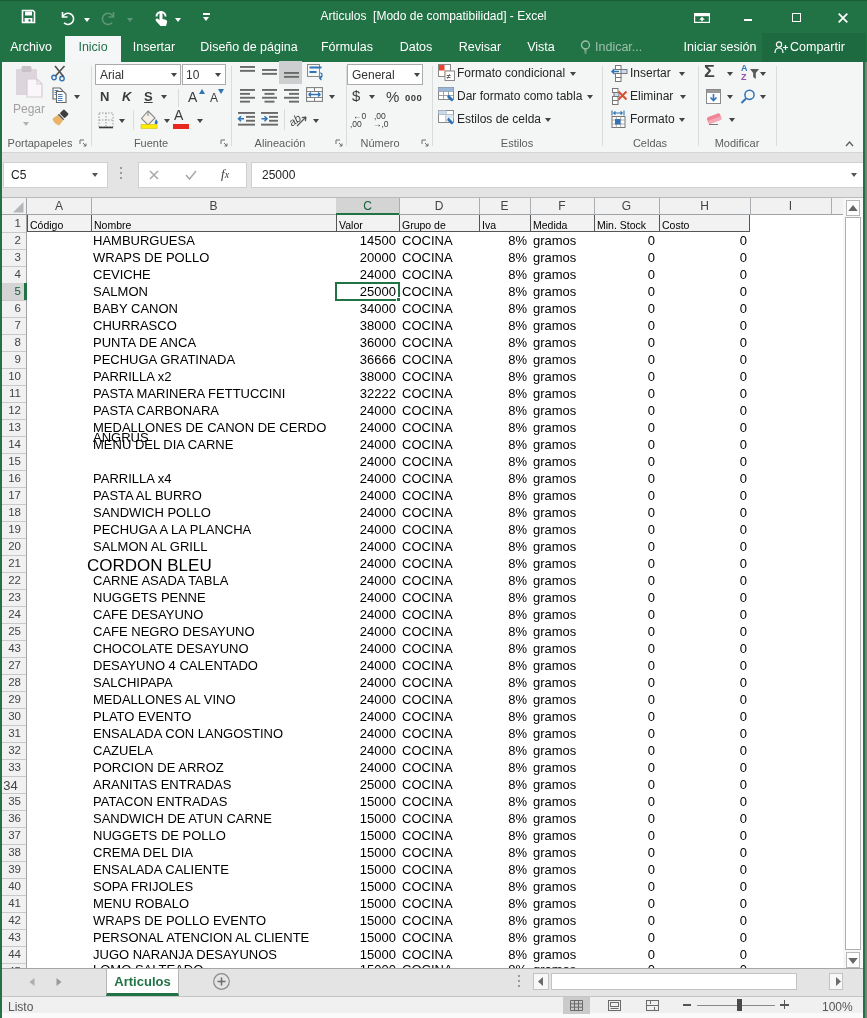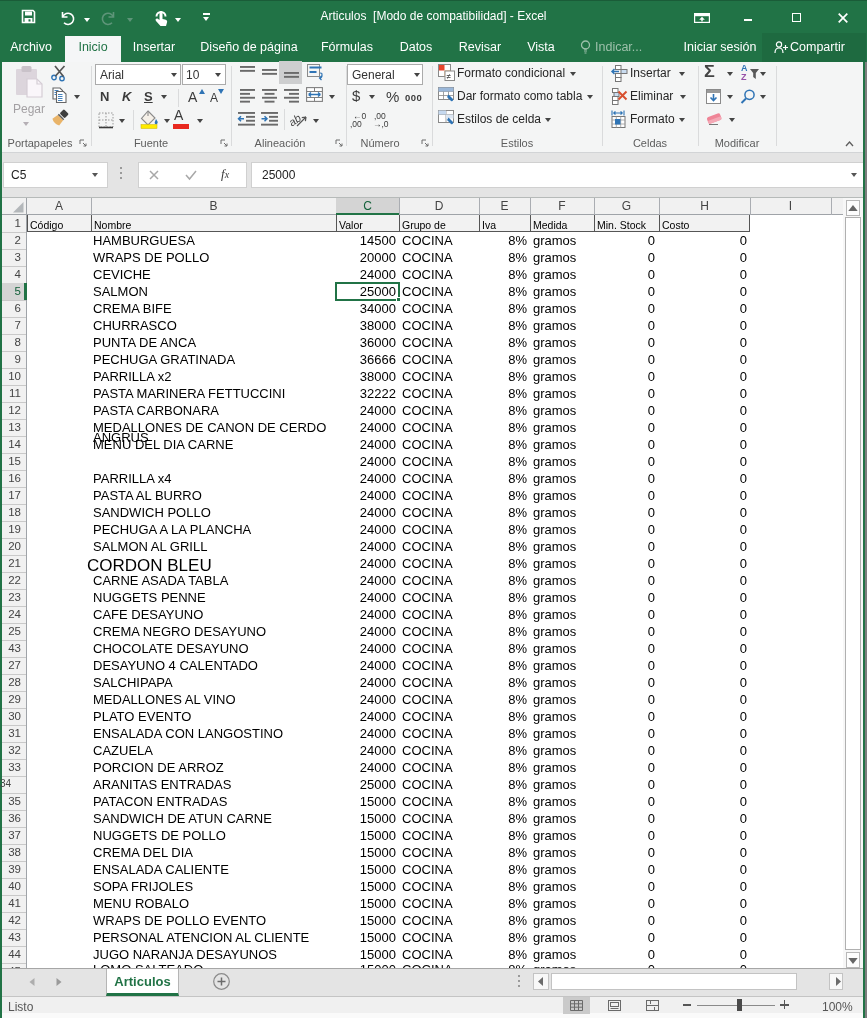--- a/index.html
+++ b/index.html
@@ -426,21 +426,21 @@
 <div class="ab" style="left:0;top:693px;width:21px;text-align:right;font-size:11.5px;color:#444">29</div>
 <div class="ab" style="left:2px;top:708px;width:24px;height:1px;background:#c9c9c9"></div>
 <div class="ab" style="left:0;top:710px;width:21px;text-align:right;font-size:11.5px;color:#444">30</div>
 <div class="ab" style="left:2px;top:725px;width:24px;height:1px;background:#c9c9c9"></div>
 <div class="ab" style="left:0;top:727px;width:21px;text-align:right;font-size:11.5px;color:#444">31</div>
 <div class="ab" style="left:2px;top:742px;width:24px;height:1px;background:#c9c9c9"></div>
 <div class="ab" style="left:0;top:744px;width:21px;text-align:right;font-size:11.5px;color:#444">32</div>
 <div class="ab" style="left:2px;top:759px;width:24px;height:1px;background:#c9c9c9"></div>
 <div class="ab" style="left:0;top:761px;width:21px;text-align:right;font-size:11.5px;color:#444">33</div>
 <div class="ab" style="left:2px;top:776px;width:24px;height:1px;background:#c9c9c9"></div>
-<div class="ab" style="left:0;top:778px;width:21px;text-align:left;font-size:10px;color:#444">34</div>
+<div class="ab" style="left:0;top:778px;width:21px;text-align:center;font-size:13px;color:#444">34</div>
 <div class="ab" style="left:2px;top:793px;width:24px;height:1px;background:#c9c9c9"></div>
 <div class="ab" style="left:0;top:795px;width:21px;text-align:right;font-size:11.5px;color:#444">35</div>
 <div class="ab" style="left:2px;top:810px;width:24px;height:1px;background:#c9c9c9"></div>
 <div class="ab" style="left:0;top:812px;width:21px;text-align:right;font-size:11.5px;color:#444">36</div>
 <div class="ab" style="left:2px;top:827px;width:24px;height:1px;background:#c9c9c9"></div>
 <div class="ab" style="left:0;top:829px;width:21px;text-align:right;font-size:11.5px;color:#444">37</div>
 <div class="ab" style="left:2px;top:844px;width:24px;height:1px;background:#c9c9c9"></div>
 <div class="ab" style="left:0;top:846px;width:21px;text-align:right;font-size:11.5px;color:#444">38</div>
 <div class="ab" style="left:2px;top:861px;width:24px;height:1px;background:#c9c9c9"></div>
 <div class="ab" style="left:0;top:863px;width:21px;text-align:right;font-size:11.5px;color:#444">39</div>
@@ -495,21 +495,21 @@
 <div class="ab" style="left:533px;top:267px;font-size:13px;color:#000">gramos</div>
 <div class="ab" style="left:594px;top:267px;width:61px;text-align:right;font-size:13px;color:#000">0</div>
 <div class="ab" style="left:659px;top:267px;width:88px;text-align:right;font-size:13px;color:#000">0</div>
 <div class="ab" style="left:93px;top:284px;font-size:13px;color:#000">SALMON</div>
 <div class="ab" style="left:336px;top:284px;width:60px;text-align:right;font-size:13px;color:#000">25000</div>
 <div class="ab" style="left:402px;top:284px;font-size:13px;color:#000">COCINA</div>
 <div class="ab" style="left:479px;top:284px;width:48px;text-align:right;font-size:13px;color:#000">8%</div>
 <div class="ab" style="left:533px;top:284px;font-size:13px;color:#000">gramos</div>
 <div class="ab" style="left:594px;top:284px;width:61px;text-align:right;font-size:13px;color:#000">0</div>
 <div class="ab" style="left:659px;top:284px;width:88px;text-align:right;font-size:13px;color:#000">0</div>
-<div class="ab" style="left:93px;top:301px;font-size:13px;color:#000">CREMA BIFE</div>
+<div class="ab" style="left:93px;top:301px;font-size:13px;color:#000">BABY CANON</div>
 <div class="ab" style="left:336px;top:301px;width:60px;text-align:right;font-size:13px;color:#000">34000</div>
 <div class="ab" style="left:402px;top:301px;font-size:13px;color:#000">COCINA</div>
 <div class="ab" style="left:479px;top:301px;width:48px;text-align:right;font-size:13px;color:#000">8%</div>
 <div class="ab" style="left:533px;top:301px;font-size:13px;color:#000">gramos</div>
 <div class="ab" style="left:594px;top:301px;width:61px;text-align:right;font-size:13px;color:#000">0</div>
 <div class="ab" style="left:659px;top:301px;width:88px;text-align:right;font-size:13px;color:#000">0</div>
 <div class="ab" style="left:93px;top:318px;font-size:13px;color:#000">CHURRASCO</div>
 <div class="ab" style="left:336px;top:318px;width:60px;text-align:right;font-size:13px;color:#000">38000</div>
 <div class="ab" style="left:402px;top:318px;font-size:13px;color:#000">COCINA</div>
 <div class="ab" style="left:479px;top:318px;width:48px;text-align:right;font-size:13px;color:#000">8%</div>
@@ -628,21 +628,21 @@
 <div class="ab" style="left:533px;top:590px;font-size:13px;color:#000">gramos</div>
 <div class="ab" style="left:594px;top:590px;width:61px;text-align:right;font-size:13px;color:#000">0</div>
 <div class="ab" style="left:659px;top:590px;width:88px;text-align:right;font-size:13px;color:#000">0</div>
 <div class="ab" style="left:93px;top:607px;font-size:13px;color:#000">CAFE DESAYUNO</div>
 <div class="ab" style="left:336px;top:607px;width:60px;text-align:right;font-size:13px;color:#000">24000</div>
 <div class="ab" style="left:402px;top:607px;font-size:13px;color:#000">COCINA</div>
 <div class="ab" style="left:479px;top:607px;width:48px;text-align:right;font-size:13px;color:#000">8%</div>
 <div class="ab" style="left:533px;top:607px;font-size:13px;color:#000">gramos</div>
 <div class="ab" style="left:594px;top:607px;width:61px;text-align:right;font-size:13px;color:#000">0</div>
 <div class="ab" style="left:659px;top:607px;width:88px;text-align:right;font-size:13px;color:#000">0</div>
-<div class="ab" style="left:93px;top:624px;font-size:13px;color:#000">CREMA NEGRO DESAYUNO</div>
+<div class="ab" style="left:93px;top:624px;font-size:13px;color:#000">CAFE NEGRO DESAYUNO</div>
 <div class="ab" style="left:336px;top:624px;width:60px;text-align:right;font-size:13px;color:#000">24000</div>
 <div class="ab" style="left:402px;top:624px;font-size:13px;color:#000">COCINA</div>
 <div class="ab" style="left:479px;top:624px;width:48px;text-align:right;font-size:13px;color:#000">8%</div>
 <div class="ab" style="left:533px;top:624px;font-size:13px;color:#000">gramos</div>
 <div class="ab" style="left:594px;top:624px;width:61px;text-align:right;font-size:13px;color:#000">0</div>
 <div class="ab" style="left:659px;top:624px;width:88px;text-align:right;font-size:13px;color:#000">0</div>
 <div class="ab" style="left:93px;top:641px;font-size:13px;color:#000">CHOCOLATE DESAYUNO</div>
 <div class="ab" style="left:336px;top:641px;width:60px;text-align:right;font-size:13px;color:#000">24000</div>
 <div class="ab" style="left:402px;top:641px;font-size:13px;color:#000">COCINA</div>
 <div class="ab" style="left:479px;top:641px;width:48px;text-align:right;font-size:13px;color:#000">8%</div>

